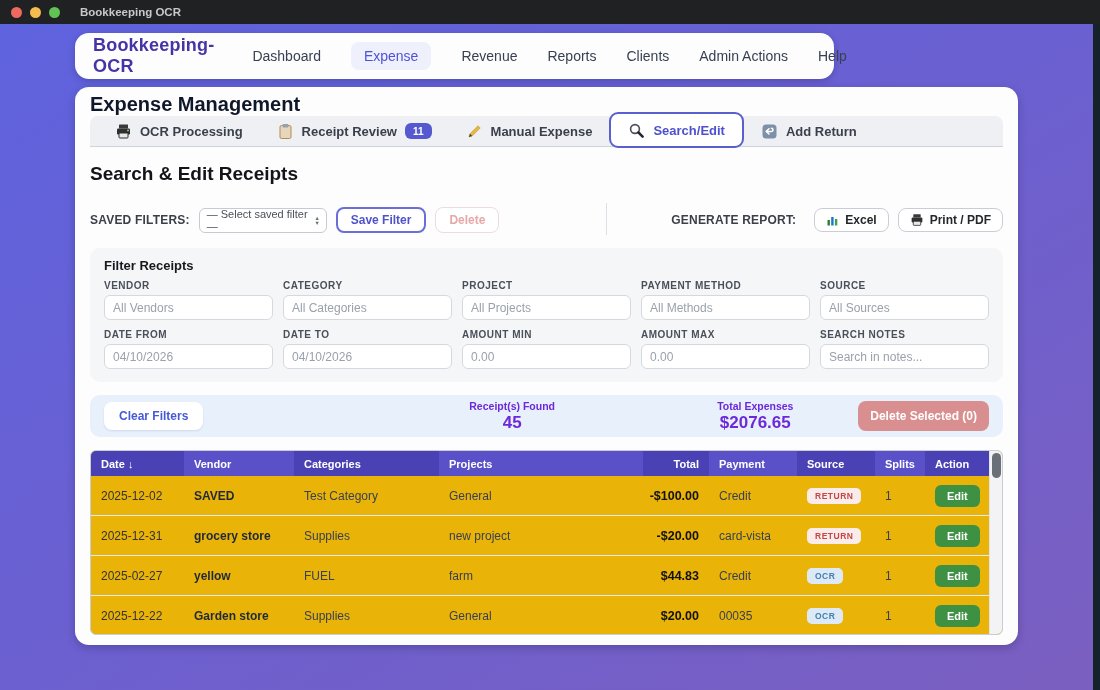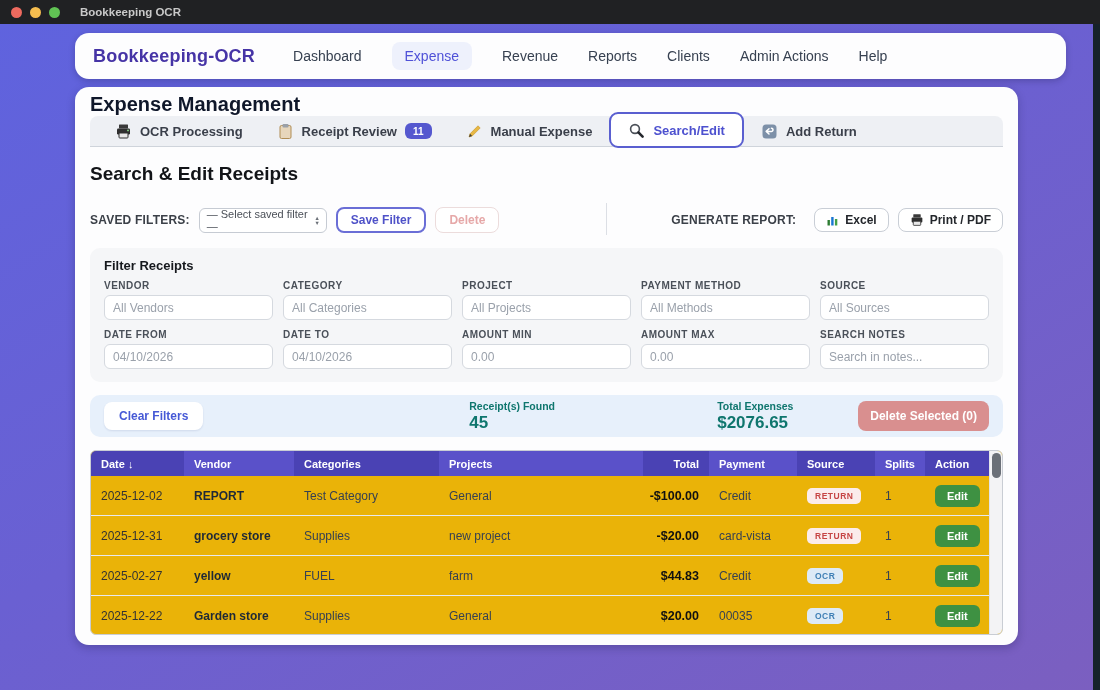--- a/index.html
+++ b/index.html
@@ -11,21 +11,21 @@
               display:flex; align-items:center; padding-left:11px; z-index:5; }
   .dot { width:11px; height:11px; border-radius:50%; margin-right:8px; }
   .dot.red{ background:#ee6a5f; } .dot.yellow{ background:#f5bd4f; } .dot.green{ background:#61c354; }
   .win-title { color:#c9c9c9; font-size:11.5px; font-weight:bold; margin-left:12px; }
 
   
   .app-bg { position:absolute; top:24px; left:0; width:1093px; height:666px;
             background:linear-gradient(150deg,#5f63de 0%,#6a60d2 45%,#7b5fc0 100%); }
 
   
-  .nav-card { position:absolute; left:75px; top:9px; width:991px; height:46px; background:#fdfdfe;
+  .nav-card { position:absolute; left:75px; top:9px; width:759px; height:46px; background:#fdfdfe;
               border-radius:14px; display:flex; align-items:center; padding:0 18px;
               box-shadow:0 2px 6px rgba(20,20,60,.25); }
   .brand { font-size:18px; font-weight:800; color:#4634a6; letter-spacing:.2px; margin-right:38px; }
   .nav-links { display:flex; align-items:center; gap:30px; }
   .nav-link { font-size:14px; color:#374151; cursor:pointer; white-space:nowrap; }
   .nav-link.active { color:#4f51d8; background:#eef1fc; padding:6px 13px; border-radius:8px; font-weight:500; }
 
   
   .main-card { position:absolute; left:75px; top:63px; width:943px; height:558px; background:#fdfdfe;
                border-radius:14px; box-shadow:0 3px 8px rgba(20,20,60,.25); }
@@ -67,21 +67,21 @@
   .f-label { font-size:10px; font-weight:700; color:#4a5059; letter-spacing:.5px; margin-bottom:4px; }
   .f-input { width:100%; height:25px; border:1px solid #d5d9df; border-radius:6px; background:#fff;
              font-family:inherit; font-size:12px; color:#333; padding:0 8px; outline:none; }
   .f-input::placeholder { color:#9aa1ab; opacity:1; }
 
   
   .summary { position:absolute; left:15px; top:308px; width:913px; height:42px; background:#e7f0fb;
              border-radius:10px; display:flex; align-items:center; padding:0 14px; }
   .btn-clear { background:#fff; color:#4659d6; font-size:12px; font-weight:700; padding:7px 15px; border-radius:8px;
                cursor:pointer; box-shadow:0 1px 2px rgba(40,60,120,.12); }
-  .sum-block { text-align:left; color:#0f766e; }
+  .sum-block { text-align:center; color:#6d28d9; }
   .sum-label { font-size:10.5px; font-weight:600; }
   .sum-value { font-size:17px; font-weight:800; margin-top:1px; }
   .sp1{ flex:2.46; } .sp2{ flex:1.5; } .sp3{ flex:0.6; }
   .btn-delete-sel { background:#d98f8f; color:#fff; font-size:12px; font-weight:700; padding:8px 12px;
                     border-radius:8px; cursor:pointer; }
 
   
   .table-wrap { position:absolute; left:15px; top:363px; width:913px; height:185px;
                 border:1px solid #c9cdd4; border-radius:6px; overflow:hidden; background:#eab308; }
   .tgrid { display:grid; grid-template-columns:93px 110px 145px 204px 66px 88px 78px 50px 64px; }
@@ -292,21 +292,21 @@
         <span class="th">Projects</span>
         <span class="th right">Total</span>
         <span class="th">Payment</span>
         <span class="th">Source</span>
         <span class="th">Splits</span>
         <span class="th">Action</span>
       </div>
 
       <div class="tgrid trow">
         <span class="td date">2025-12-02</span>
-        <span class="td vendor">REPORT</span>
+        <span class="td vendor">SAVED</span>
         <span class="td">Test Category</span>
         <span class="td">General</span>
         <span class="td total">-$100.00</span>
         <span class="td">Credit</span>
         <span class="td">
             <span class="badge badge-return">RETURN</span>
           </span>
         <span class="td">1</span>
         <span class="td">
             <span class="btn-edit">Edit</span>

